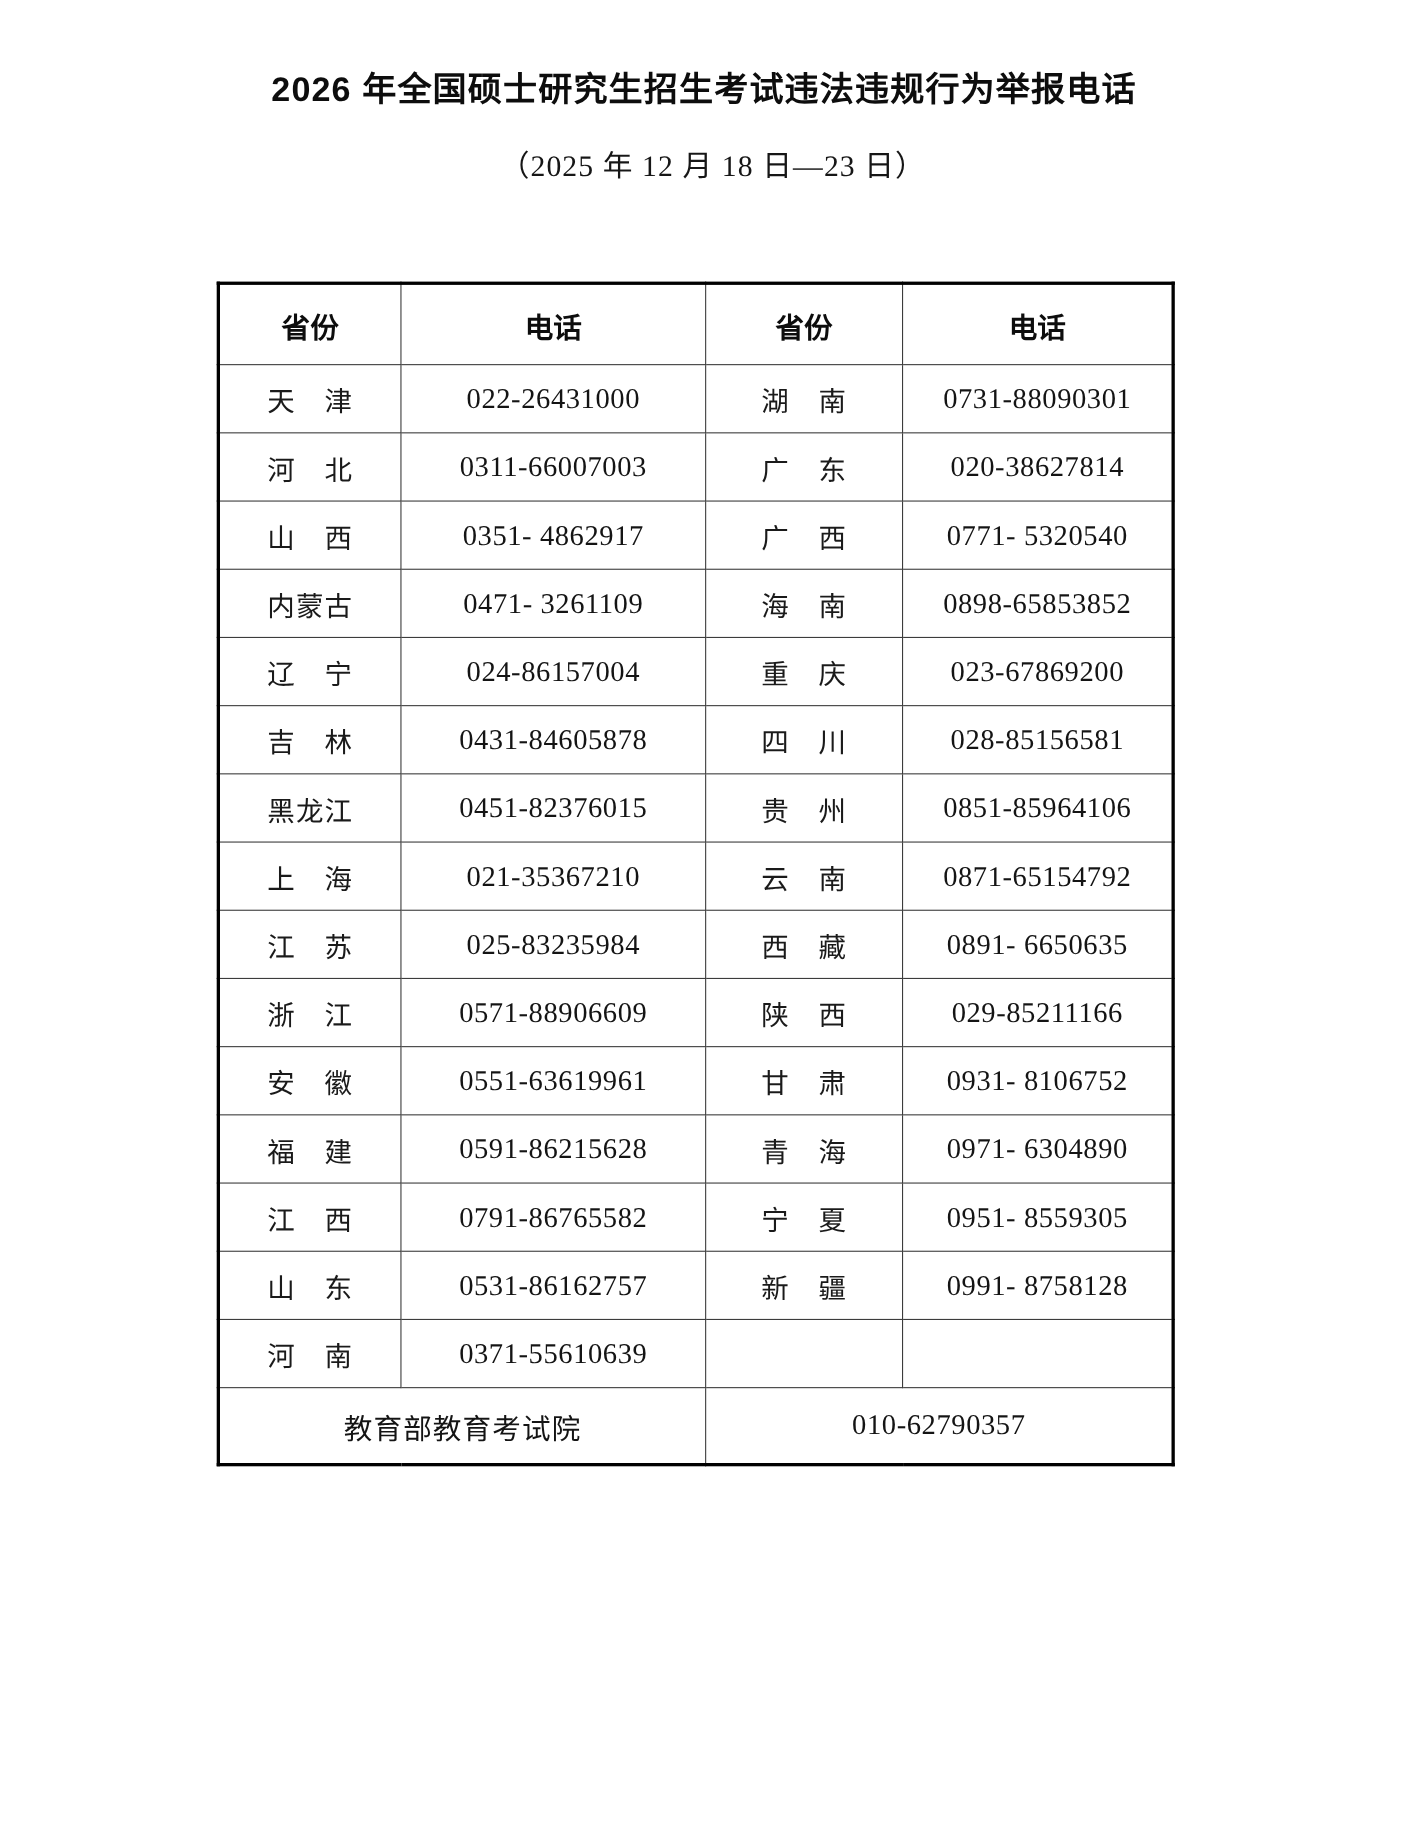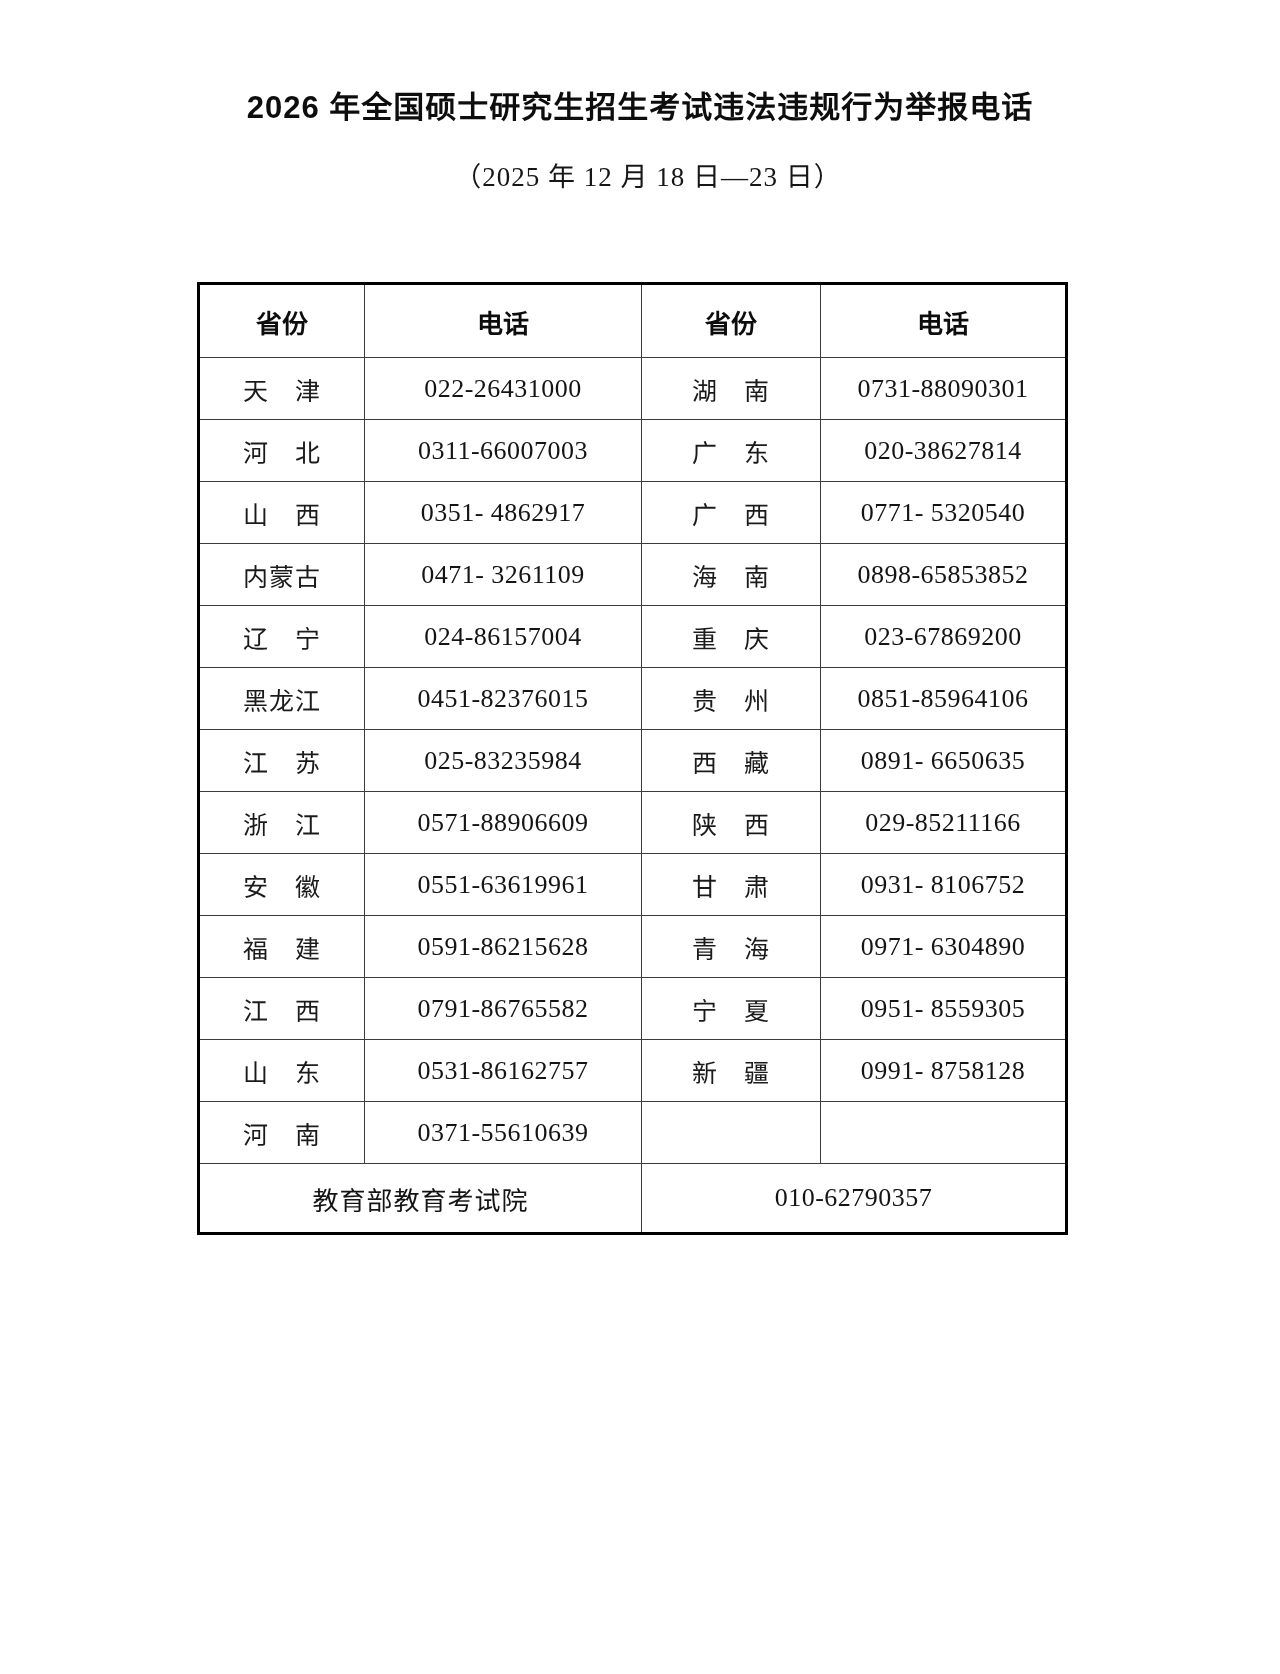--- a/index.html
+++ b/index.html
@@ -6,22 +6,22 @@
   .page {
     position: relative;
     width: 1280px;
     height: 1674px;
     background: #ffffff;
     color: #111111;
     font-family: "Liberation Serif", "DejaVu Serif", serif;
     overflow: hidden;
   }
   .title {
-    margin: 10px;
-    padding-top: 72px;
+    margin: 0;
+    padding-top: 56px;
     text-align: center;
     font-family: "Liberation Sans", "DejaVu Sans", sans-serif;
     font-weight: bold;
     font-size: 31px;
     letter-spacing: 1px;
     color: #0d0d0d;
   }
   .subtitle {
     margin: 28px 0 0 0;
     text-align: center;
@@ -128,28 +128,40 @@
           <td class="phone">0898-65853852</td>
         </tr>
 
         <tr>
           <td class="province">辽　宁</td>
           <td class="phone">024-86157004</td>
           <td class="province">重　庆</td>
           <td class="phone">023-67869200</td>
         </tr>
 
+        <tr>
+          <td class="province">吉　林</td>
+          <td class="phone">0431-84605878</td>
+          <td class="province">四　川</td>
+          <td class="phone">028-85156581</td>
+        </tr>
 
         <tr>
           <td class="province">黑龙江</td>
           <td class="phone">0451-82376015</td>
           <td class="province">贵　州</td>
           <td class="phone">0851-85964106</td>
         </tr>
 
+        <tr>
+          <td class="province">上　海</td>
+          <td class="phone">021-35367210</td>
+          <td class="province">云　南</td>
+          <td class="phone">0871-65154792</td>
+        </tr>
 
         <tr>
           <td class="province">江　苏</td>
           <td class="phone">025-83235984</td>
           <td class="province">西　藏</td>
           <td class="phone">0891- 6650635</td>
         </tr>
 
         <tr>
           <td class="province">浙　江</td>

